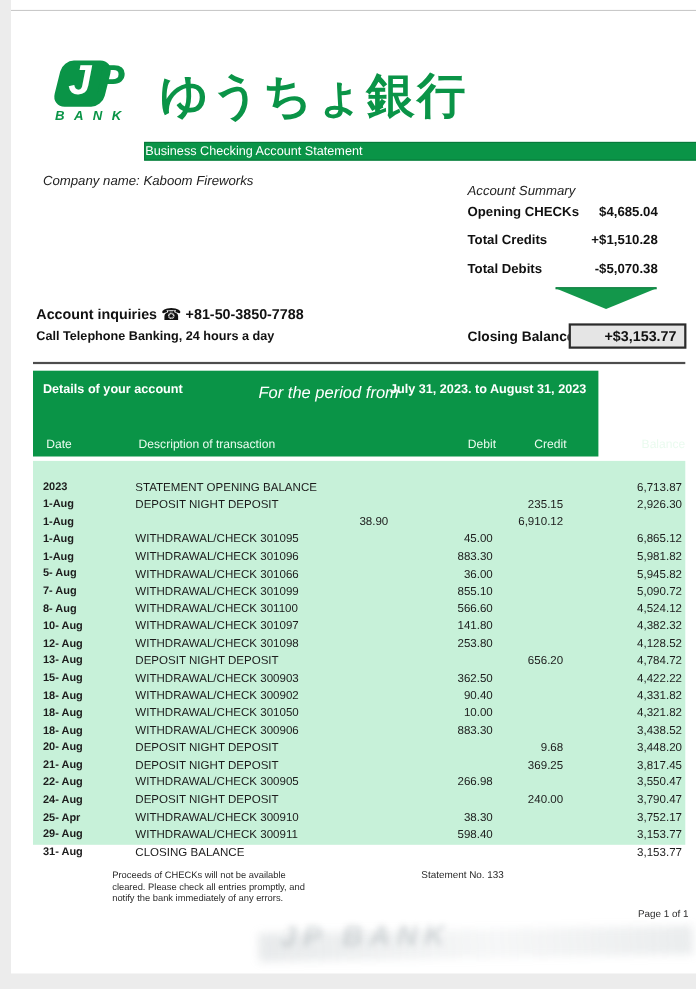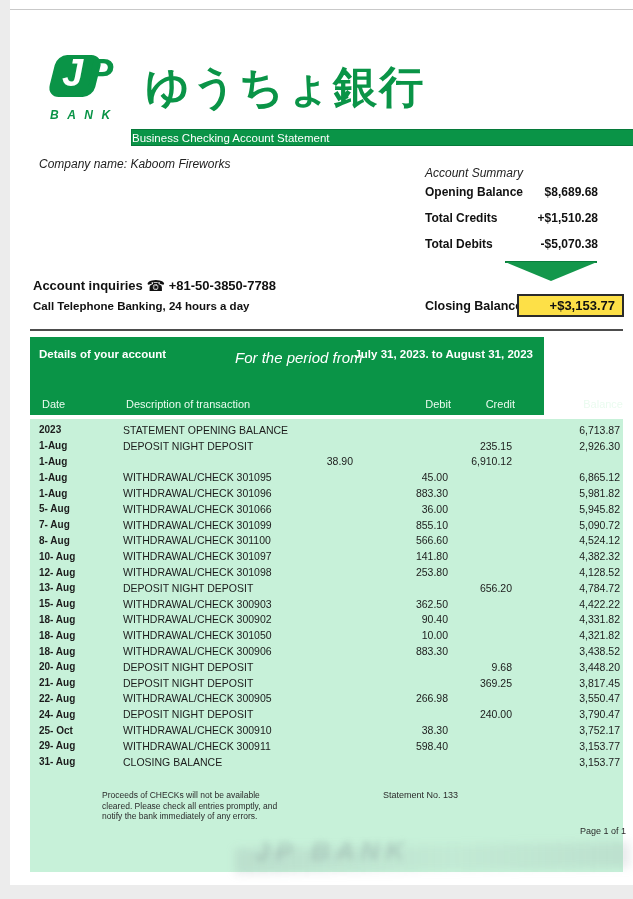--- a/index.html
+++ b/index.html
@@ -18,21 +18,21 @@
 
   
   .logo-mark { position:absolute; left:50px; top:53px; width:70px; height:46px; }
   .logo-shape { position:absolute; left:2px; top:2px; width:46px; height:42px;
     background:var(--green); border-radius:10px 12px 10px 12px; transform:skewX(-14deg); }
   .logo-j { position:absolute; left:12px; top:-1px; font-size:38px; font-weight:bold; font-style:italic;
     color:#ffffff; }
   .logo-p { position:absolute; left:38px; top:-1px; font-size:38px; font-weight:bold; font-style:italic;
     color:var(--green); }
   .logo-bank { position:absolute; left:50px; top:98px; font-size:12px; font-weight:bold; font-style:italic;
-    letter-spacing:8.5px; color:var(--green);margin-top:10px; }
+    letter-spacing:8.5px; color:var(--green); }
   .bank-name-jp { position:absolute; left:145px; top:58px; font-size:44px; font-weight:bold;
     color:var(--green); letter-spacing:2px; }
 
   
   .title-bar { position:absolute; left:84px; top:129px; width:539px; height:17px;
     background:var(--green); color:#fff; font-weight:normal; font-size:11.5px;
     text-align:left; line-height:17px; border:1px solid #067a3a;margin-left:47px; }
 
   
   .company-line { position:absolute; left:39px; top:157px; font-style:italic; font-size:12px; color:#222; }
@@ -45,37 +45,37 @@
   .summary-row { position:absolute; left:425px; width:173px; height:15px; font-size:12px; font-weight:bold; color:#111; }
   .summary-row .lbl { float:left; }
   .summary-row .val { float:right; }
   .sum-0 { top:185px; } .sum-1 { top:211px; } .sum-2 { top:237px; }
   .triangle-down { position:absolute; left:505px; top:262px; width:0; height:0;
     border-left:46px solid transparent; border-right:46px solid transparent;
     border-top:19px solid #13974b; }
   .triangle-edge { position:absolute; left:505px; top:261px; width:92px; height:2px; background:#0a7e3c; }
   .closing-label { position:absolute; left:425px; top:299px; font-size:12.5px; font-weight:bold; color:#111; }
   .closing-box { position:absolute; left:517px; top:294px; width:107px; height:23px;
-    border:2px solid #2b2b2b; background:#fde047; font-size:13px; font-weight:bold;
+    border:2px solid #2b2b2b; background:#e5e5e5; font-size:13px; font-weight:bold;
     text-align:right; line-height:19px; padding-right:7px; color:#111;padding-left:24px; }
 
   
   .divider { position:absolute; left:30px; top:329px; width:593px; height:2px; background:#4d4d4d; }
   .details-band { position:absolute; left:30px; top:337px; width:514px; height:78px; background:var(--green); color:#fff; }
   .details-heading { position:absolute; left:9px; top:11px; font-size:11.5px; font-weight:bold; }
   .period-label { position:absolute; left:205px; top:12px; font-size:15px; font-style:italic; }
   .period-value { position:absolute; right:11px; top:11px; font-size:11.5px; font-weight:bold; }
 
   .cols, .t-row { display:grid; grid-template-columns:84px 230px 95px 64px 108px;
     padding:0 3px 0 9px; align-items:center; }
   .cols { position:absolute; left:0; bottom:5px; width:593px; font-size:11px; color:#eafbef;padding-left:12px; }
   .c-debit,.c-credit,.c-balance { text-align:right; }
 
-  .table-body { position:absolute; left:30px; top:419px; width:593px; height:453px;
-    background:var(--lightgreen); padding-top:3px; }
+  .table-body { position:absolute; left:30px; top:419px; width:593px; height:349px;
+    background:var(--lightgreen); padding-top:16px; }
   .t-row { height:15.8px; font-size:10.5px; color:#1c1c1c; }
   .t-date { font-weight:bold; font-size:10px; }
   .t-debit,.t-credit,.t-balance { text-align:right; }
 
   
   .foot-note { position:absolute; left:102px; top:790px; font-size:8.5px; line-height:10.5px; color:#2b2b2b; }
   .foot-statement { position:absolute; left:383px; top:790px; font-size:9px; color:#2b2b2b; }
   .foot-page { position:absolute; left:556px; top:826px; width:70px; text-align:right; font-size:9px; color:#2b2b2b; }
 
   
@@ -107,22 +107,22 @@
   <div class="company-line">Company name: Kaboom Fireworks</div>
   <div class="inquiries">
     <span>Account inquiries</span>
     <span class="phone-glyph">☎</span>
     <span>+81-50-3850-7788</span>
   </div>
   <div class="inquiries-sub">Call Telephone Banking, 24 hours a day</div>
 
   <div class="summary-heading">Account Summary</div>
   <div class="summary-row sum-0">
-    <span class="lbl">Opening Balance</span>
-    <span class="val">$8,689.68</span>
+    <span class="lbl">Opening CHECKs</span>
+    <span class="val">$4,685.04</span>
   </div>
   <div class="summary-row sum-1">
     <span class="lbl">Total Credits</span>
     <span class="val">+$1,510.28</span>
   </div>
   <div class="summary-row sum-2">
     <span class="lbl">Total Debits</span>
     <span class="val">-$5,070.38</span>
   </div>
   <div class="triangle-edge"></div>
@@ -291,21 +291,21 @@
 
       <div class="t-row">
         <span class="t-date">24- Aug</span>
         <span class="t-desc">DEPOSIT NIGHT DEPOSIT</span>
         <span class="t-debit"></span>
         <span class="t-credit">240.00</span>
         <span class="t-balance">3,790.47</span>
       </div>
 
       <div class="t-row">
-        <span class="t-date">25- Oct</span>
+        <span class="t-date">25- Apr</span>
         <span class="t-desc">WITHDRAWAL/CHECK 300910</span>
         <span class="t-debit">38.30</span>
         <span class="t-credit"></span>
         <span class="t-balance">3,752.17</span>
       </div>
 
       <div class="t-row">
         <span class="t-date">29- Aug</span>
         <span class="t-desc">WITHDRAWAL/CHECK 300911</span>
         <span class="t-debit">598.40</span>

